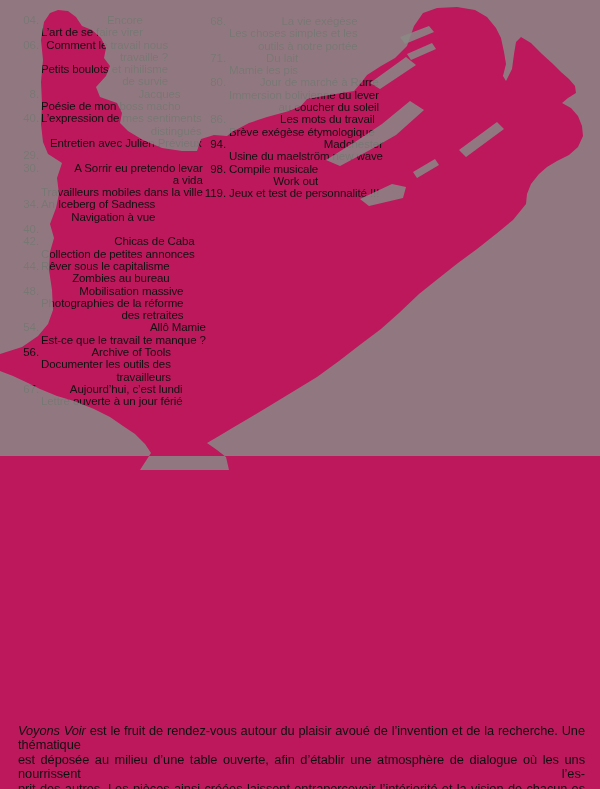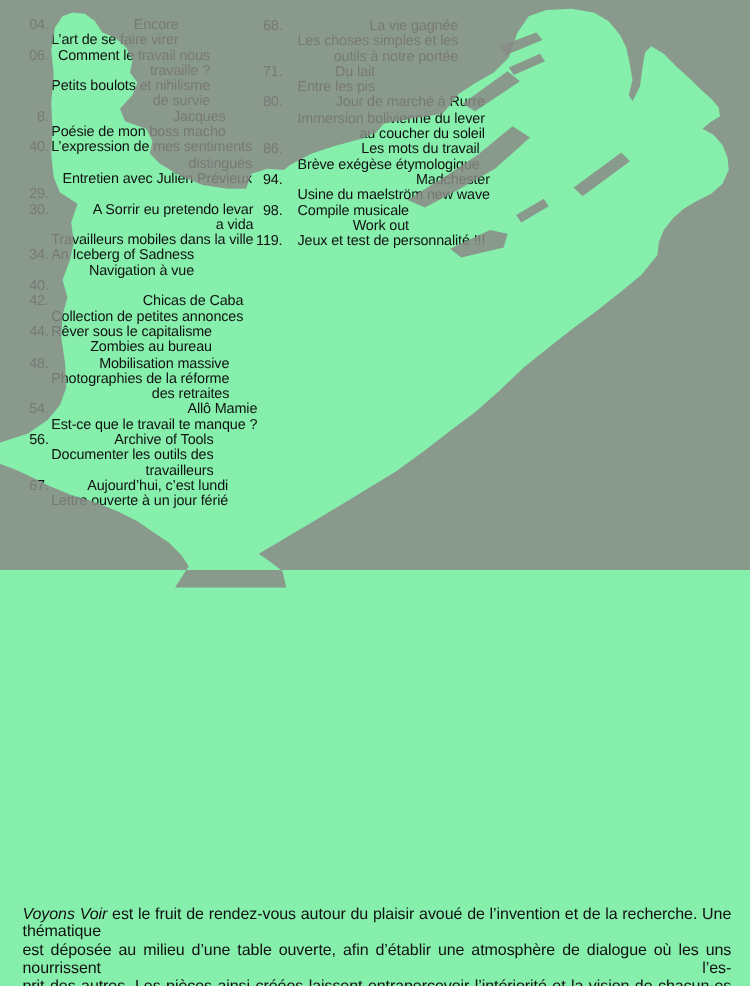--- a/index.html
+++ b/index.html
@@ -1,27 +1,27 @@
 <!DOCTYPE html>
 <html><head>
 <meta charset="utf-8">
 <style>
   html,body{margin:0;padding:0;background:#e8e8e8;}
   .page{
-    position:relative;width:600px;height:789px;background:#86efac;overflow:hidden;
+    position:relative;width:600px;height:789px;background:#be185d;overflow:hidden;
     font-family:"Liberation Sans",sans-serif;color:#111;
   }
   .toc{position:absolute;left:0;top:0;width:600px;}
   .col{position:absolute;font-size:11.5px;line-height:12.3px;letter-spacing:-0.1px;white-space:nowrap;}
   #col1{left:12px;top:14px;}
   #col2{left:197px;top:15px;}
   .entry{display:flex;align-items:flex-start;}
   .entry .num{flex:none;text-align:right;}
   #col1 .num{width:27px;margin-right:2px;}
-  #col2 .num{width:29px;margin-right:12px;}
+  #col2 .num{width:29px;margin-right:3px;}
   .entry .lines{flex:none;text-align:right;}
   .overlay{position:absolute;left:0;top:0;pointer-events:none;}
   .footer{
     position:absolute;left:18px;top:724px;width:567px;margin:0;
     font-size:12.8px;line-height:14.4px;letter-spacing:-0.05px;color:#101010;
   }
   .footer .fline{text-align:justify;text-align-last:justify;}
 </style>
 </head>
 <body>
@@ -124,30 +124,30 @@
           <div class="lines">
             <div>Aujourd’hui, c’est lundi</div>
             <div>Lettre ouverte à un jour férié</div>
           </div>
         </div>
       </div>
     <div class="col" id="col2">
         <div class="entry">
           <span class="num">68.</span>
           <div class="lines">
-            <div>La vie gagnée</div>
+            <div>La vie exégèse</div>
             <div>Les choses simples et les</div>
             <div>outils à notre portée</div>
           </div>
         </div>
         <div class="entry">
           <span class="num">71.</span>
           <div class="lines">
             <div>Du lait</div>
-            <div>Entre les pis</div>
+            <div>Mamie les pis</div>
           </div>
         </div>
         <div class="entry">
           <span class="num">80.</span>
           <div class="lines">
             <div>Jour de marché à Rurre</div>
             <div>Immersion bolivienne du lever</div>
             <div>au coucher du soleil</div>
           </div>
         </div>

